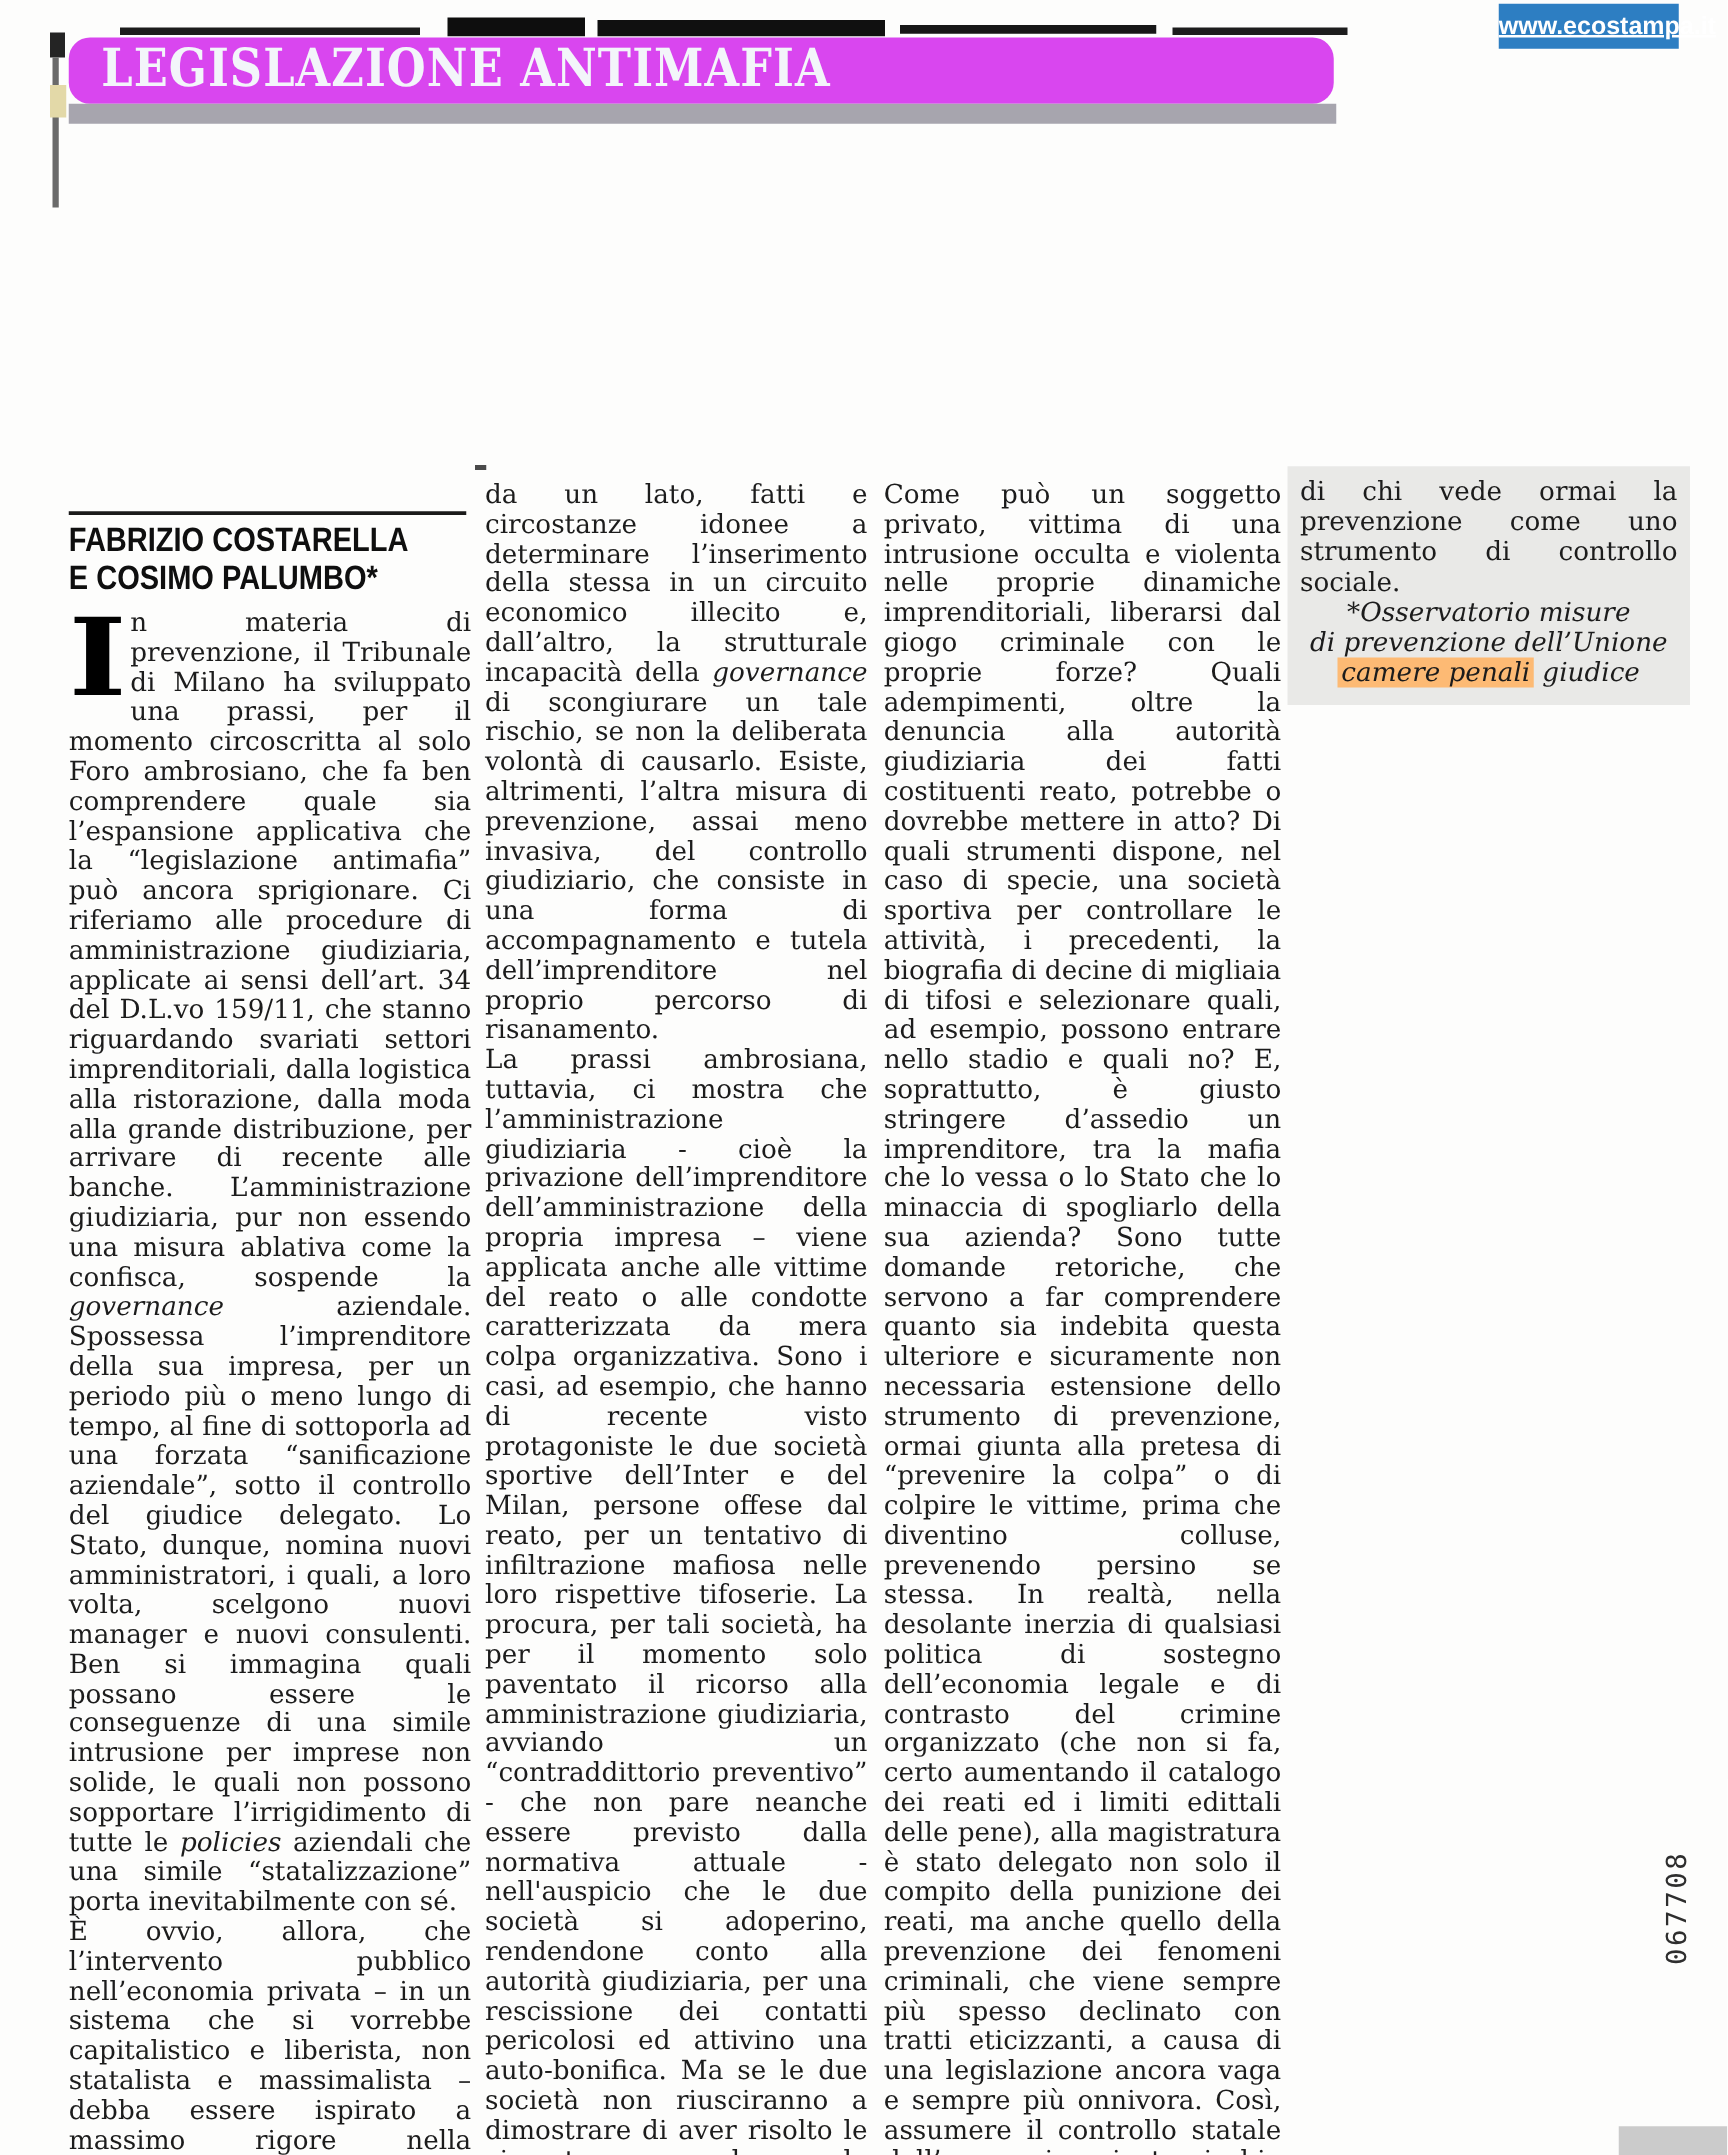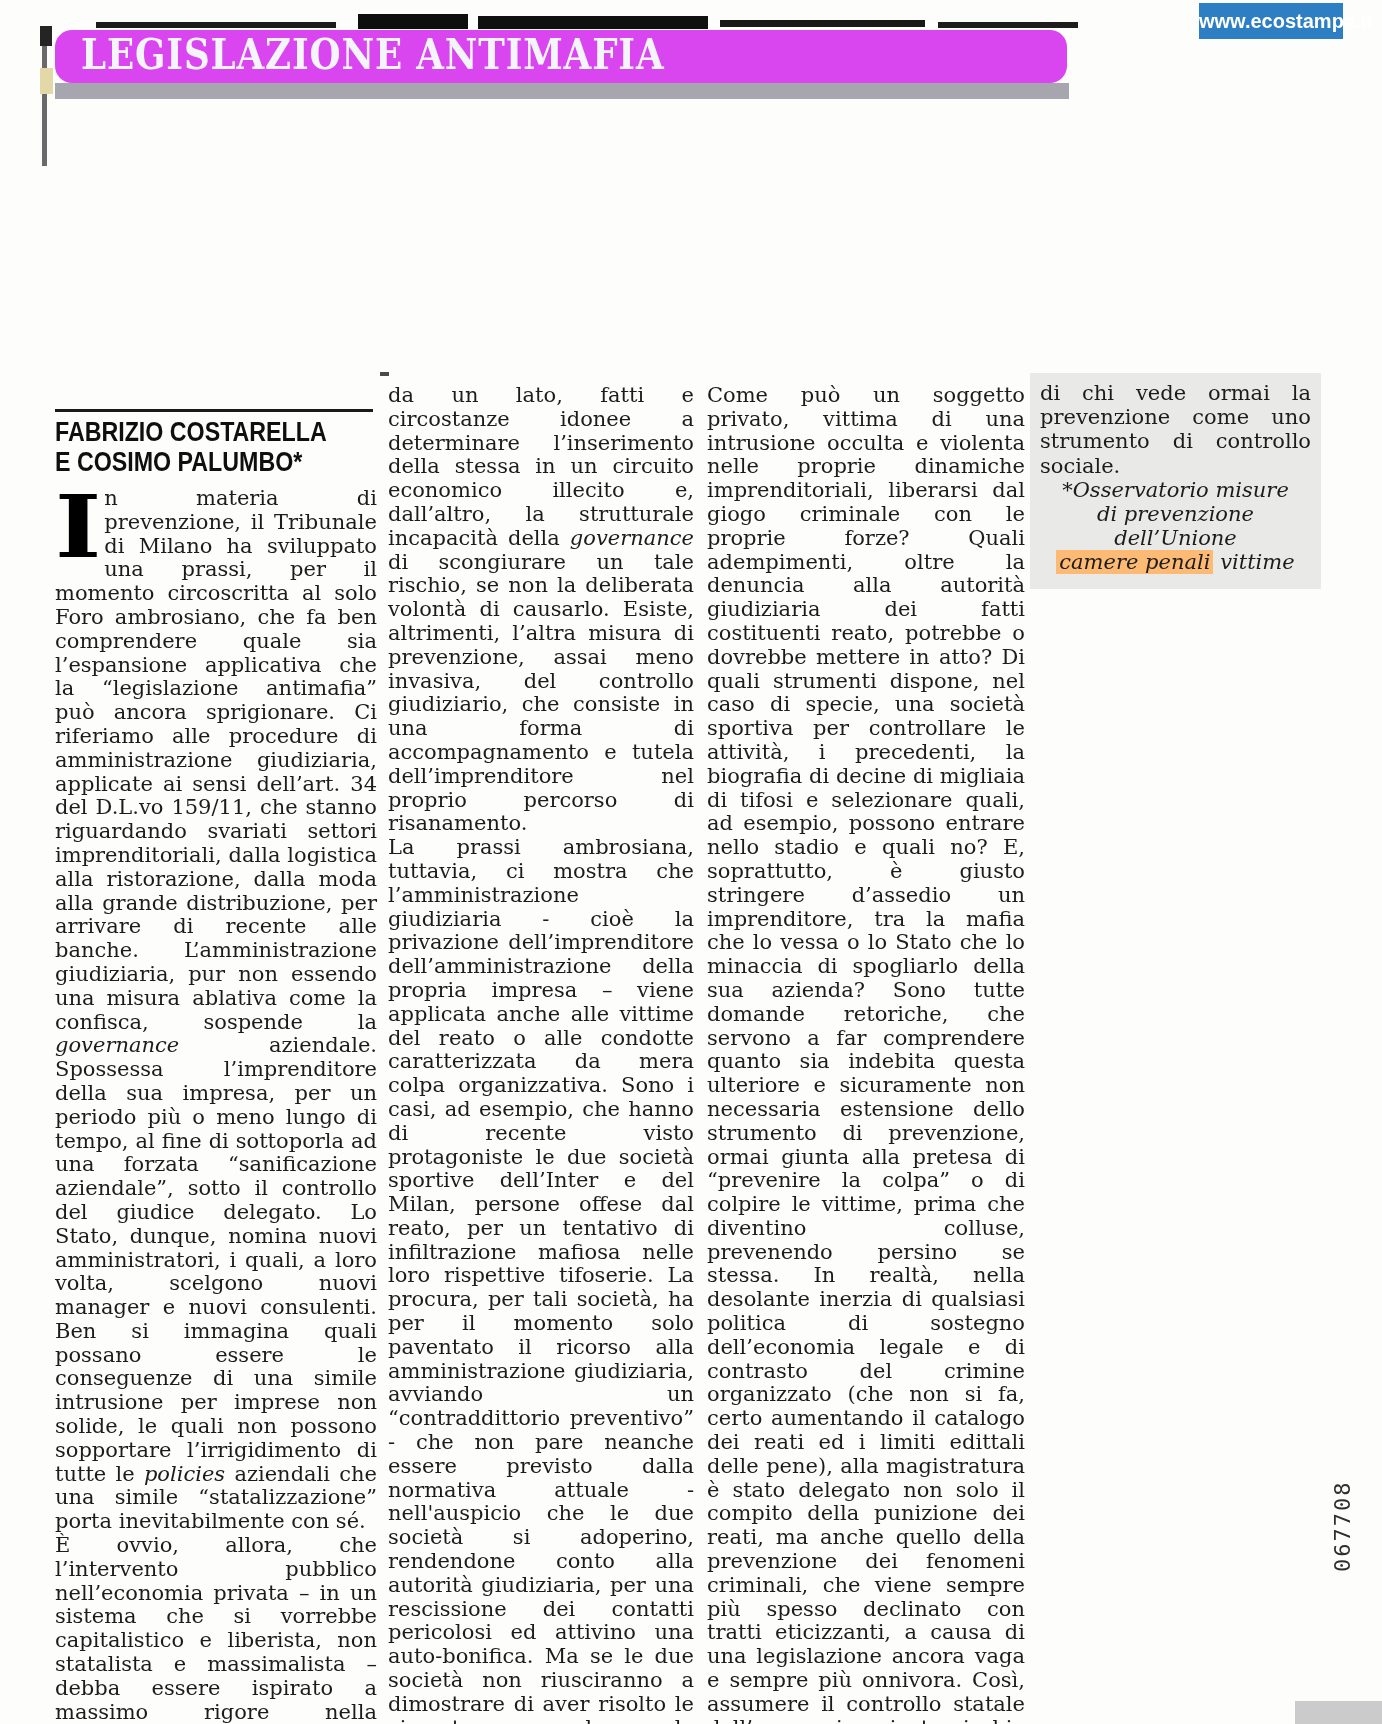--- a/index.html
+++ b/index.html
@@ -6,20 +6,21 @@
   .page {
     position:relative; width:1382px; height:1724px;
     background:#fdfdfc; overflow:hidden;
     font-family:"DejaVu Serif", serif;
   }
   
   .badge {
     position:absolute; left:1199px; top:3px; width:144px; height:36px;
     background:#2d7ec2; color:#ffffff; text-align:center;
     font:700 20px/36px "Liberation Sans", sans-serif;
+    text-decoration:underline;
   }
   
   .art { position:absolute; background:#121212; }
   .a1 { left:96px;  top:22px; width:240px; height:6px; background:#1c1c1c; }
   .a2 { left:358px; top:14px; width:110px; height:15px; background:#0e0e0e; }
   .a3 { left:478px; top:16px; width:230px; height:13px; background:#101010; }
   .a4 { left:720px; top:20px; width:205px; height:7px;  background:#171717; }
   .a5 { left:938px; top:22px; width:140px; height:6px;  background:#1d1d1d; }
   .a6 { left:40px;  top:26px; width:12px;  height:20px; background:#242424; }
   .a7 { left:42px;  top:46px; width:5px;   height:120px; background:#6a6a6a; }
@@ -68,21 +69,21 @@
   .col1 { left:55px;  top:487px; width:322px; }
   .col2 { left:388px; top:384px; width:306px; }
   .col3 { left:707px; top:384px; width:318px; }
   .dropcap {
     float:left; font:700 86px/0.78 "DejaVu Serif", serif; color:#000;
     margin:6px 9px 0 0; transform:scaleX(1.15); transform-origin:left top;
   }
   .it { font-style:italic; }
   
   .note-box {
-    position:absolute; left:1030px; top:373px; width:291px;
+    position:absolute; left:1030px; top:373px; width:322px;
     background:#e9e9e7; padding:8px 10px 14px 10px; box-sizing:border-box;
     text-align:justify; color:#1c1c1c; font:21px/24.2px "DejaVu Serif", serif;
   }
   .note-box p { margin:0; }
   .sig { text-align:center; font-style:italic; }
   .hl-mark { background:#fdba74; padding:0 3px; }
   
   .code-vertical {
     position:absolute; left:1332px; top:1572px;
     transform:rotate(-90deg); transform-origin:0 0;
@@ -136,18 +137,18 @@
   </div>
 
   <div class="col col3">
     <p>Come può un soggetto privato, vittima di una intrusione occulta e violenta nelle proprie dinamiche imprenditoriali, liberarsi dal giogo criminale con le proprie forze? Quali adempimenti, oltre la denuncia alla autorità giudiziaria dei fatti costituenti reato, potrebbe o dovrebbe mettere in atto? Di quali strumenti dispone, nel caso di specie, una società sportiva per controllare le attività, i precedenti, la biografia di decine di migliaia di tifosi e selezionare quali, ad esempio, possono entrare nello stadio e quali no? E, soprattutto, è giusto stringere d’assedio un imprenditore, tra la mafia che lo vessa o lo Stato che lo minaccia di spogliarlo della sua azienda? Sono tutte domande retoriche, che servono a far comprendere quanto sia indebita questa ulteriore e sicuramente non necessaria estensione dello strumento di prevenzione, ormai giunta alla pretesa di “prevenire la colpa” o di colpire le vittime, prima che diventino colluse, prevenendo persino se stessa. In realtà, nella desolante inerzia di qualsiasi politica di sostegno dell’economia legale e di contrasto del crimine organizzato (che non si fa, certo aumentando il catalogo dei reati ed i limiti edittali delle pene), alla magistratura è stato delegato non solo il compito della punizione dei reati, ma anche quello della prevenzione dei fenomeni criminali, che viene sempre più spesso declinato con tratti eticizzanti, a causa di una legislazione ancora vaga e sempre più onnivora. Così, assumere il controllo statale dell’economia privata rischia di non rispondere più a canoni di eccezionalità e di diventare invece, come spesso è accaduto con gli istituti di prevenzione, la reazione ordinamentale più frequente, immediata e diretta. Aumentando così i dubbi e le preoccupazioni</p>
   </div>
 
   <div class="note-box">
     <p>di chi vede ormai la prevenzione come uno strumento di controllo sociale.</p>
     <div class="sig">*Osservatorio misure</div>
     <div class="sig">di prevenzione dell’Unione</div>
-    <div class="sig"><span class="hl-mark">camere penali</span><span> vittime</span></div>
+    <div class="sig"><span class="hl-mark">camere penali</span><span> giudice</span></div>
   </div>
 
   <div class="code-vertical">067708</div>
 
 </div>
 
 </body></html>

